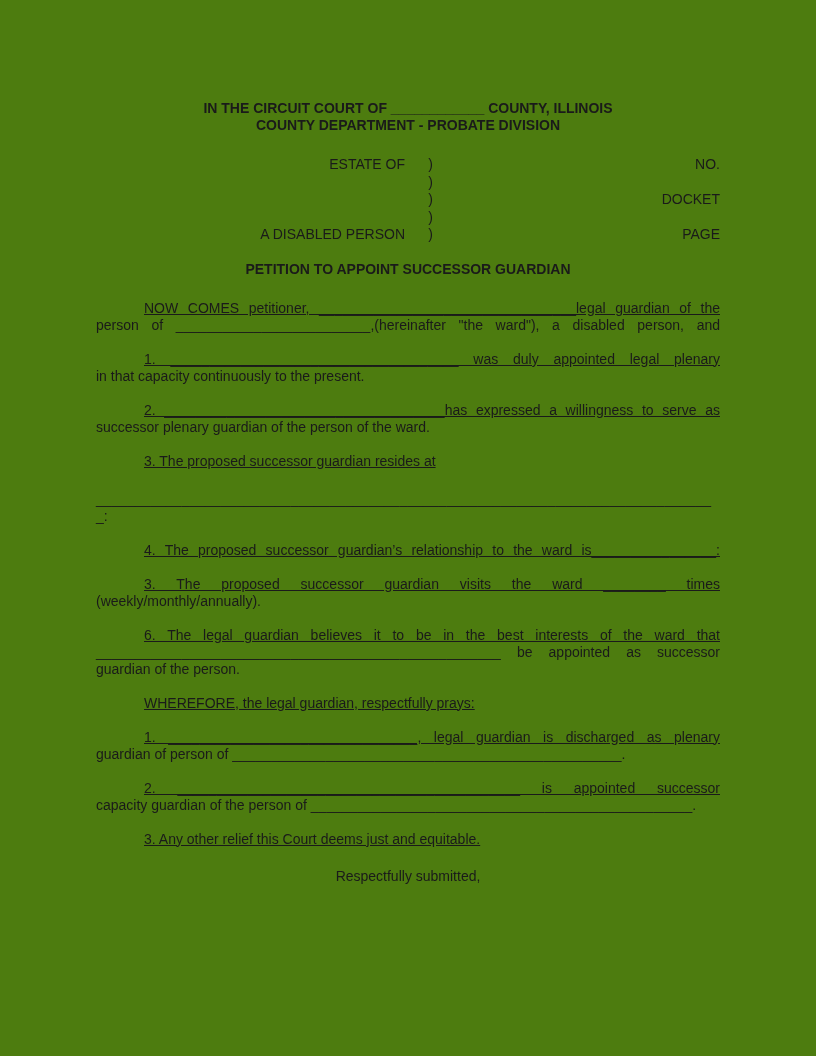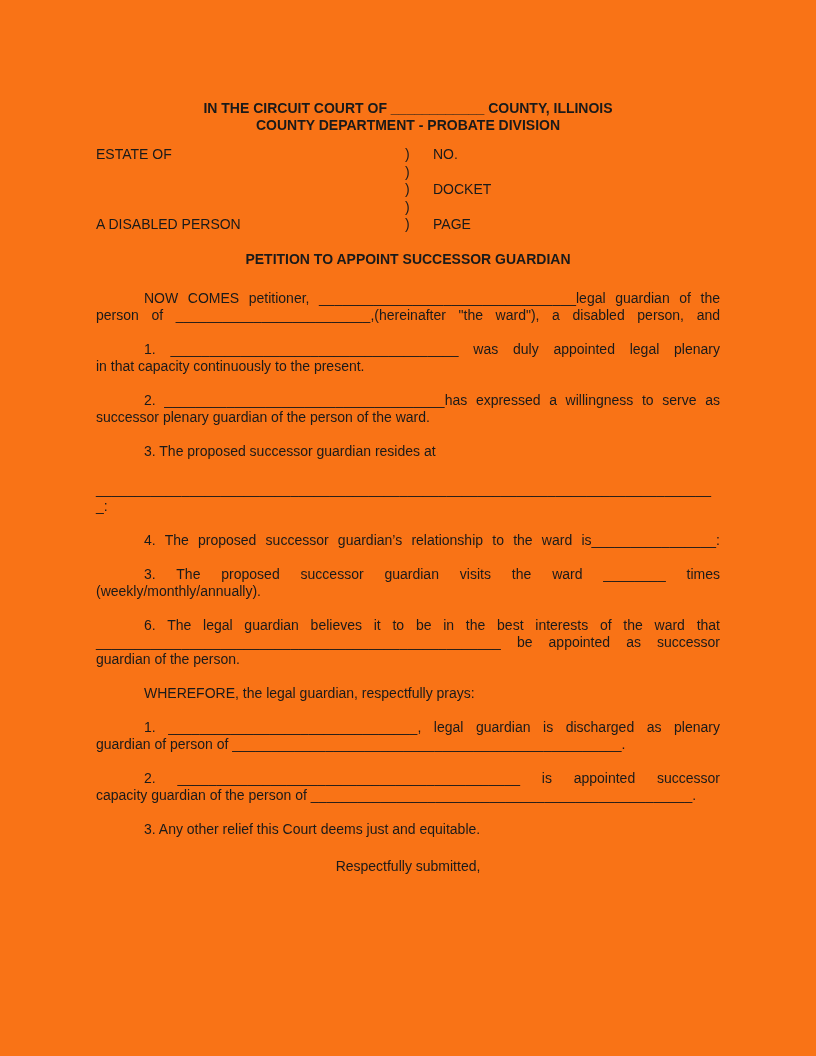--- a/index.html
+++ b/index.html
@@ -5,39 +5,39 @@
   html, body {
     margin: 0;
     padding: 0;
     background: #ffffff;
   }
   .page {
     position: relative;
     width: 816px;
     height: 1056px;
     margin: 0 auto;
-    background: #f97316;
+    background: #4d7c0f;
     box-sizing: border-box;
     padding: 100px 96px 0 96px;
     font-family: "Liberation Sans", "DejaVu Sans", sans-serif;
     font-size: 14px;
     line-height: 17px;
     color: #1a1a1a;
   }
   .b { font-weight: bold; }
   .center { text-align: center; }
-  .caption { margin-top: 12px; line-height: 17.5px; }
+  .caption { margin-top: 22px; line-height: 17.5px; text-align: right; }
   .cap-row { display: flex; min-height: 17.5px; }
   .cap-left { width: 309px; }
   .cap-paren { width: 28px; }
   .cap-right { flex: 1; }
   .doc-title { margin: 17px 0 22px 0; }
   .para { margin: 0 0 17px 0; }
   .ln { min-height: 17px; }
-  .ind { text-indent: 48px; }
+  .ind { text-indent: 48px; text-decoration: underline; }
   .jfull { text-align: justify; text-align-last: justify; }
   .gap-top-sm { margin-top: 21px; }
   .w3 { }
   .closing { margin-top: 20px; }
 </style>
 </head>
 <body>
 
 <div class="page">
 

